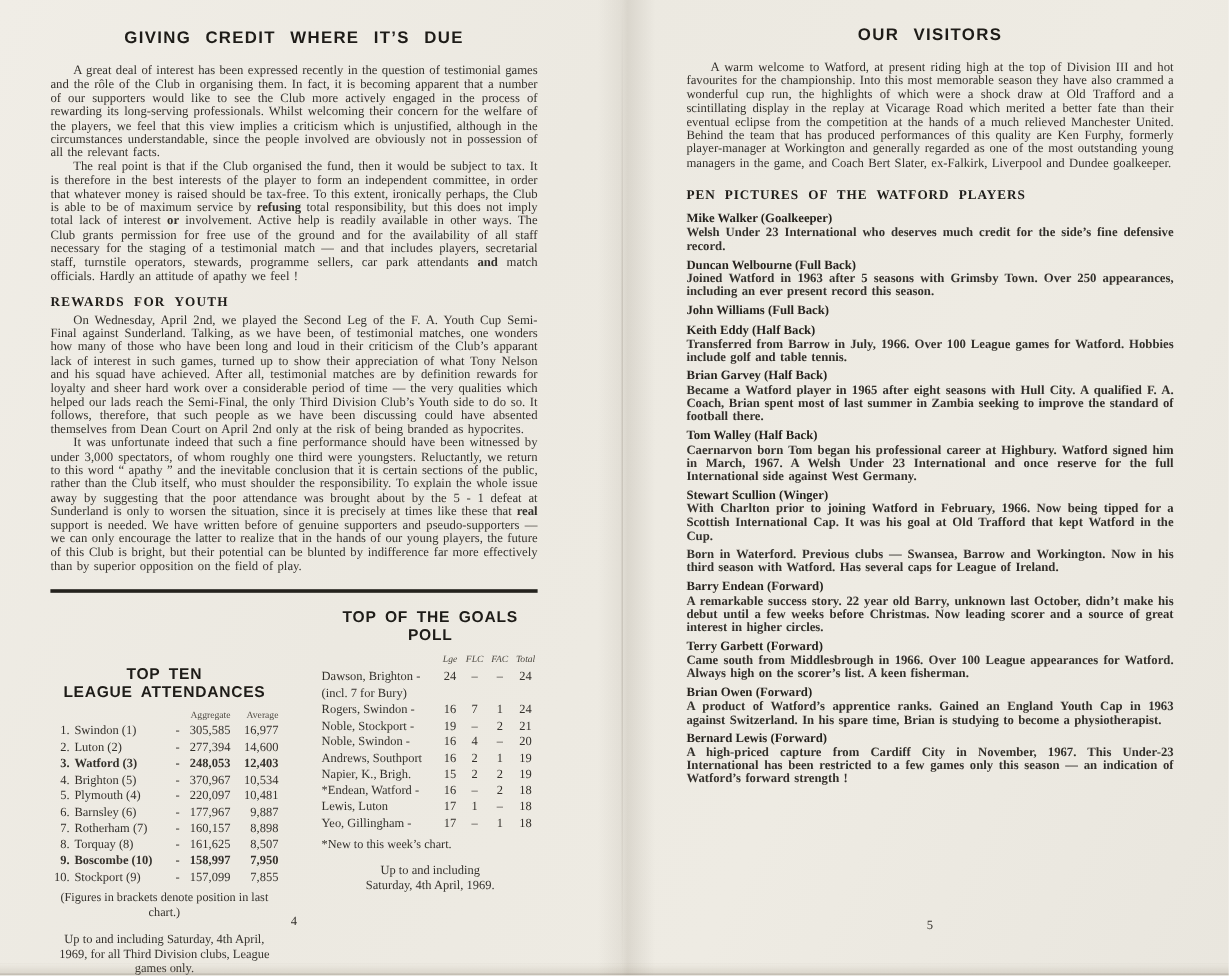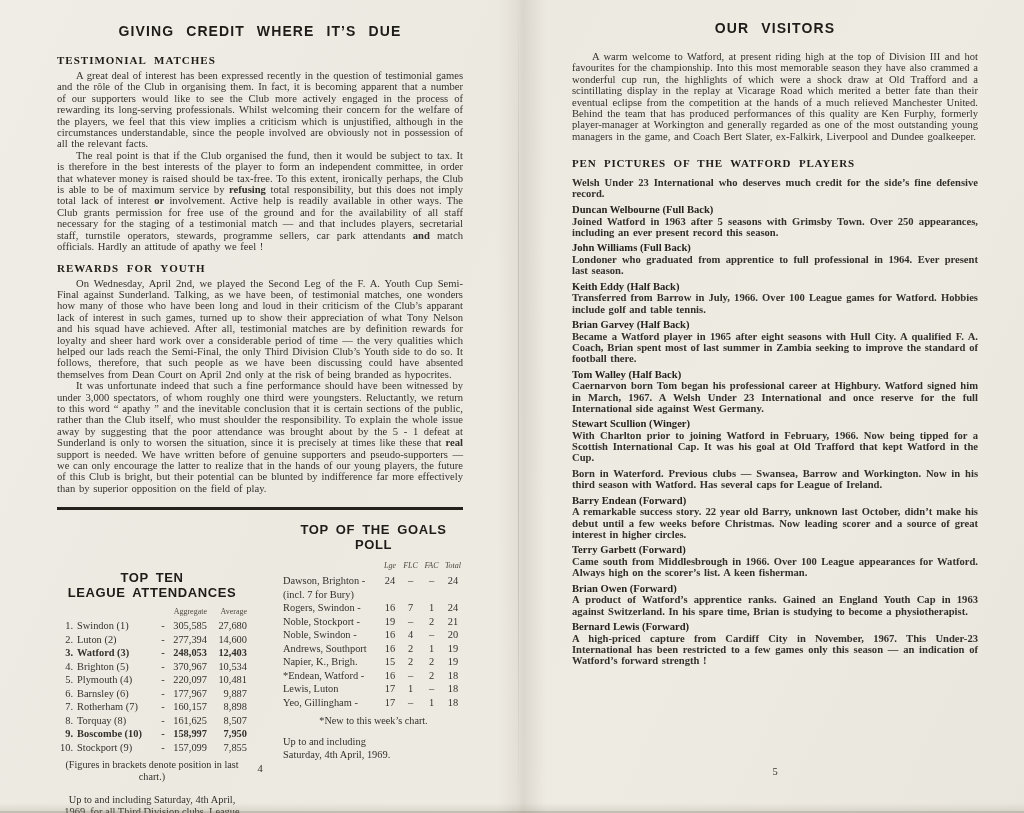--- a/index.html
+++ b/index.html
@@ -4,21 +4,21 @@
 <style>
   * { box-sizing: border-box; }
   html,body { margin:0; padding:0; }
   body {
     width:1024px; height:813px; position:relative; overflow:hidden;
     background: linear-gradient(115deg, #f0ede6 0%, #ece9e1 38%, #eeebe3 68%, #e9e6de 100%);
     font-family:"Liberation Serif", "DejaVu Serif", serif;
     color:#34312c;
   }
   .page-col { position:absolute; top:20px; width:406px; height:780px; }
-  .col-left { left:57px; }
+  .col-left { left:42px; }
   .col-right { left:572px; top:17px; height:786px; }
 
   .page-title {
     font-family:"Liberation Sans","DejaVu Sans",sans-serif;
     font-weight:bold; font-size:14px; line-height:16px;
     text-align:center; letter-spacing:1.1px; word-spacing:7px;
     color:#1e1c18; margin:3px 0 15px 0;
   }
   .sec-heading {
     font-size:11px; line-height:12px; font-weight:bold;
@@ -56,22 +56,22 @@
 
   .goals-head-row, .goals-row {
     display:grid; grid-template-columns:97px 20px 21px 21px 22px;
     font-size:10.4px; line-height:13.5px; align-items:start;
   }
   .goals-head-row { font-size:8px; line-height:10px; color:#4c4840; margin:9px 16px 3px 0;font-style:italic; }
   .goals-head-row span, .goals-row .cell-num { text-align:center; }
   .goals-row .cell-name { text-align:left; }
   .gnote { display:block; }
   .gnote:empty { display:none; }
-  .goals-note { font-size:10.2px; line-height:12px; text-align:center; margin-top:6px; }
-  .goals-footer { font-size:10.4px; line-height:12.6px; margin-top:9px; }
+  .goals-note { font-size:10.2px; line-height:12px; margin-top:6px; }
+  .goals-footer { font-size:10.4px; line-height:12.6px; text-align:center; margin-top:9px; }
 
   .page-number {
     position:absolute; bottom:26px; left:0; width:100%;
     text-align:center; font-size:10.5px; color:#34312c;
   }
 
   .intro-para {
     font-size:10.6px; line-height:11.4px; text-align:justify;
     text-indent:20px; word-spacing:1px; margin:0; color:#34312c;
   }
@@ -103,21 +103,20 @@
 </style>
 </head>
 <body>
 
 <div>
 
   <div class="page-col col-left">
     <h1 class="page-title">GIVING CREDIT WHERE IT’S DUE</h1>
 
     <section>
-      <h2 class="sec-heading">TESTIMONIAL MATCHES</h2>
       <p class="body-para"><span>A great deal of interest has been expressed recently in the question of testimonial games and the rôle of the Club in organising them. In fact, it is becoming apparent that a number of our supporters would like to see the Club more actively engaged in the process of rewarding its long-serving professionals. Whilst welcoming their concern for the welfare of the players, we feel that this view implies a criticism which is unjustified, although in the circumstances understandable, since the people involved are obviously not in possession of all the relevant facts.</span></p>
       <p class="body-para"><span>The real point is that if the Club organised the fund, then it would be subject to tax. It is therefore in the best interests of the player to form an independent committee, in order that whatever money is raised should be tax-free. To this extent, ironically perhaps, the Club is able to be of maximum service by </span><span class="b">refusing</span><span> total responsibility, but this does not imply total lack of interest </span><span class="b">or</span><span> involvement. Active help is readily available in other ways. The Club grants permission for free use of the ground and for the availability of all staff necessary for the staging of a testimonial match — and that includes players, secretarial staff, turnstile operators, stewards, programme sellers, car park attendants </span><span class="b">and</span><span> match officials. Hardly an attitude of apathy we feel !</span></p>
     </section>
 
     <section>
       <h2 class="sec-heading">REWARDS FOR YOUTH</h2>
       <p class="body-para"><span>On Wednesday, April 2nd, we played the Second Leg of the F. A. Youth Cup Semi-Final against Sunderland. Talking, as we have been, of testimonial matches, one wonders how many of those who have been long and loud in their criticism of the Club’s apparant lack of interest in such games, turned up to show their appreciation of what Tony Nelson and his squad have achieved. After all, testimonial matches are by definition rewards for loyalty and sheer hard work over a considerable period of time — the very qualities which helped our lads reach the Semi-Final, the only Third Division Club’s Youth side to do so. It follows, therefore, that such people as we have been discussing could have absented themselves from Dean Court on April 2nd only at the risk of being branded as hypocrites.</span></p>
       <p class="body-para"><span>It was unfortunate indeed that such a fine performance should have been witnessed by under 3,000 spectators, of whom roughly one third were youngsters. Reluctantly, we return to this word “ apathy ” and the inevitable conclusion that it is certain sections of the public, rather than the Club itself, who must shoulder the responsibility. To explain the whole issue away by suggesting that the poor attendance was brought about by the 5 - 1 defeat at Sunderland is only to worsen the situation, since it is precisely at times like these that </span><span class="b">real</span><span> support is needed. We have written before of genuine supporters and pseudo-supporters — we can only encourage the latter to realize that in the hands of our young players, the future of this Club is bright, but their potential can be blunted by indifference far more effectively than by superior opposition on the field of play.</span></p>
     </section>
 
@@ -137,21 +136,21 @@
           <span class="cell-agg">Aggregate</span>
           <span class="cell-avg">Average</span>
         </div>
         <div>
 
             <div class="att-row">
               <span class="cell-rank">1.</span>
               <span class="cell-team">Swindon (1)</span>
               <span class="cell-sep">-</span>
               <span class="cell-agg">305,585</span>
-              <span class="cell-avg">27,680</span>
+              <span class="cell-avg">16,977</span>
             </div>
 
             <div class="att-row">
               <span class="cell-rank">2.</span>
               <span class="cell-team">Luton (2)</span>
               <span class="cell-sep">-</span>
               <span class="cell-agg">277,394</span>
               <span class="cell-avg">14,600</span>
             </div>
 
@@ -321,37 +320,40 @@
   <div class="page-col col-right">
     <h1 class="page-title">OUR VISITORS</h1>
 
     <p class="intro-para">A warm welcome to Watford, at present riding high at the top of Division III and hot favourites for the championship. Into this most memorable season they have also crammed a wonderful cup run, the highlights of which were a shock draw at Old Trafford and a scintillating display in the replay at Vicarage Road which merited a better fate than their eventual eclipse from the competition at the hands of a much relieved Manchester United. Behind the team that has produced performances of this quality are Ken Furphy, formerly player-manager at Workington and generally regarded as one of the most outstanding young managers in the game, and Coach Bert Slater, ex-Falkirk, Liverpool and Dundee goalkeeper.</p>
 
     <h2 class="pen-heading">PEN PICTURES OF THE WATFORD PLAYERS</h2>
 
     <div>
 
         <div class="player">
+          <div class="player-name">
+            <span>Mike Walker</span>
+            <span>(Goalkeeper)</span>
+          </div>
           <p class="player-text">Welsh Under 23 International who deserves much credit for the side’s fine defensive record.</p>
         </div>
 
         <div class="player">
           <div class="player-name">
             <span>Duncan Welbourne</span>
             <span>(Full Back)</span>
           </div>
           <p class="player-text">Joined Watford in 1963 after 5 seasons with Grimsby Town. Over 250 appearances, including an ever present record this season.</p>
         </div>
 
         <div class="player">
           <div class="player-name">
             <span>John Williams</span>
             <span>(Full Back)</span>
           </div>
-          <p class="player-text">Londoner who graduated from apprentice to full professional in 1964. Ever present last season.</p>
         </div>
 
         <div class="player">
           <div class="player-name">
             <span>Keith Eddy</span>
             <span>(Half Back)</span>
           </div>
           <p class="player-text">Transferred from Barrow in July, 1966. Over 100 League games for Watford. Hobbies include golf and table tennis.</p>
         </div>
 

